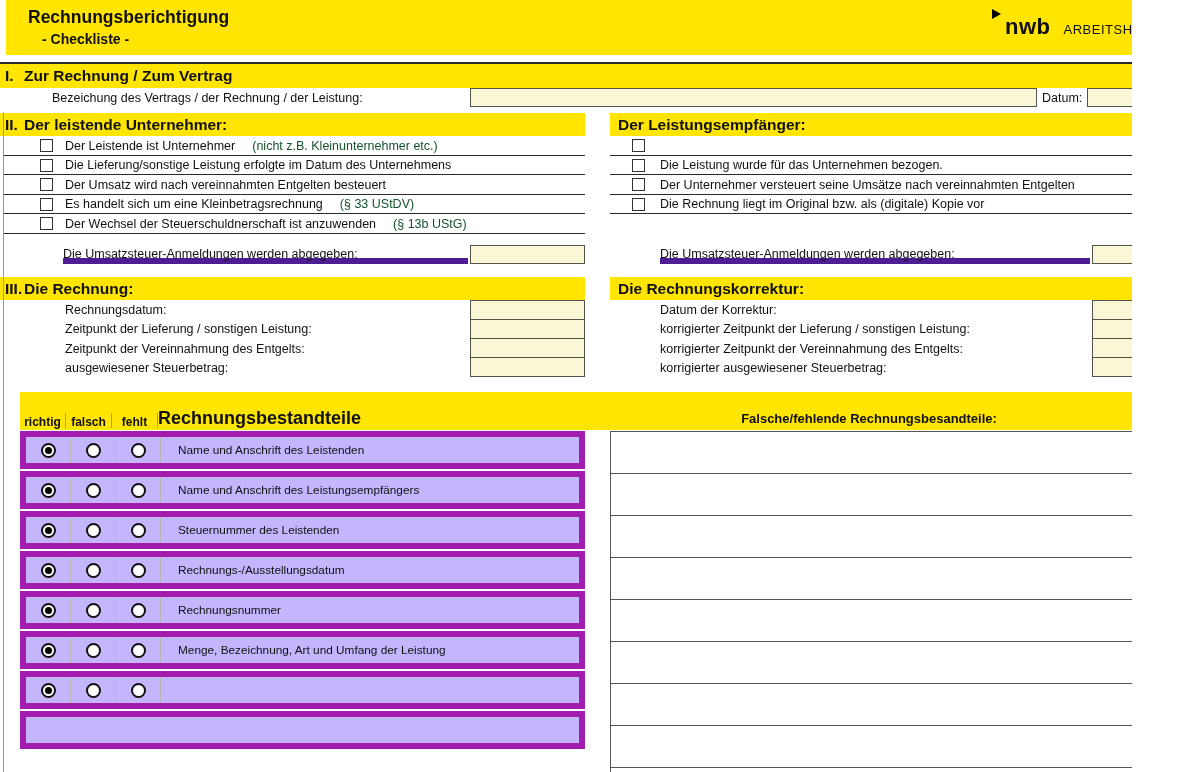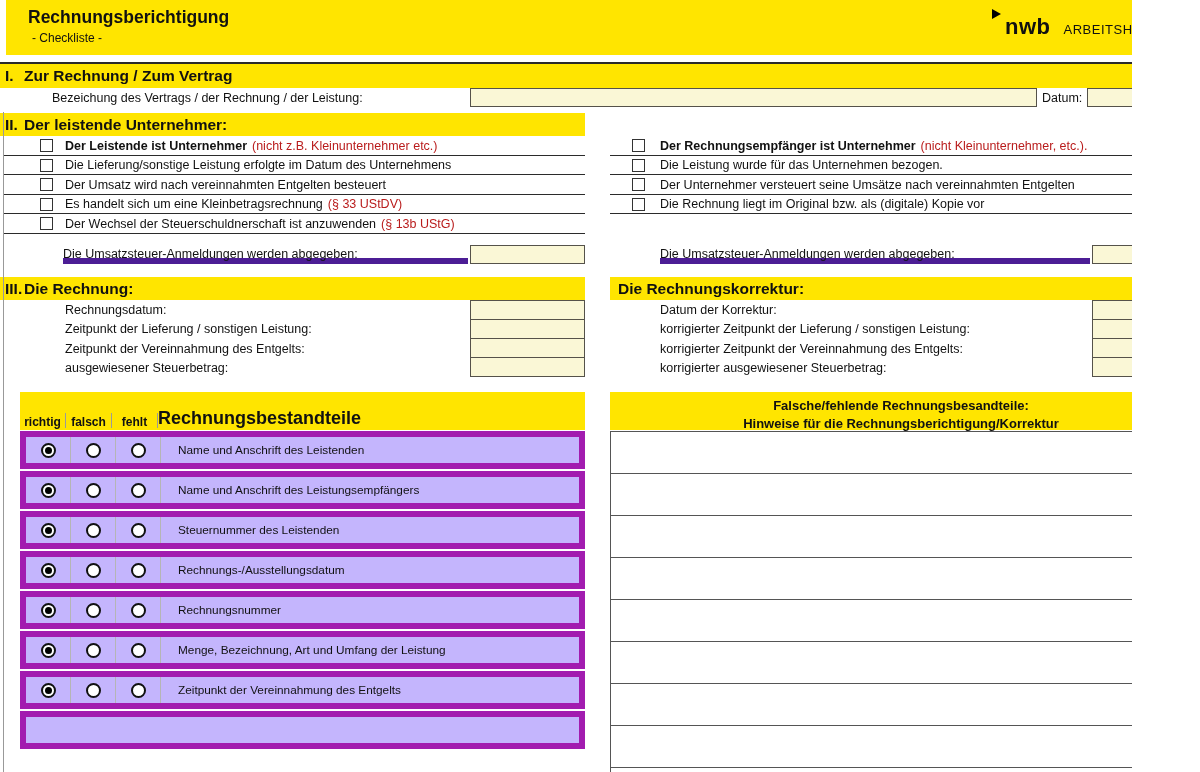--- a/index.html
+++ b/index.html
@@ -3,21 +3,21 @@
 <meta charset="utf-8">
 <style>
   *{margin:0;padding:0;box-sizing:border-box}
   html,body{background:#fff}
   #page{position:relative;width:1132px;height:772px;overflow:hidden;background:#fff;
         font-family:"Liberation Sans",sans-serif;color:#111}
 
   
   .titlebar{position:absolute;left:6px;top:0;width:1194px;height:55px;background:#FFE500}
   .title-l1{position:absolute;left:22px;top:7px;font-size:17.5px;font-weight:bold}
-  .title-l2{position:absolute;left:26px;top:31px;font-size:12px;font-weight:normal}
+  .title-l2{position:absolute;left:36px;top:31px;font-size:14px;font-weight:bold}
   .logo{position:absolute;right:38px;top:5px;height:40px}
   .logo-tri{position:absolute;left:0;top:4px;width:0;height:0;
             border-top:5px solid transparent;border-bottom:5px solid transparent;border-left:9px solid #000}
   .logo-text{padding-left:13px;padding-top:9px;white-space:nowrap}
   .logo-nwb{font-size:22px;font-weight:bold;letter-spacing:.5px}
   .logo-suffix{font-size:13px;margin-left:13px;letter-spacing:.5px}
 
   
   .band{position:absolute;height:23px;background:#FFE500;display:flex;align-items:center;
         font-weight:bold;font-size:15.5px;white-space:nowrap}
@@ -25,22 +25,22 @@
   #band1{left:0;top:62px;width:1200px;height:26px;border-top:2px solid #2a2a2a}
   #band2l{left:0;top:113px;width:585px}
   #band2r{left:610px;top:113px;width:582px;padding-left:8px}
   #band3l{left:0;top:277px;width:585px}
   #band3r{left:610px;top:277px;width:582px;padding-left:8px}
 
   
   .lbl{font-size:12.5px;white-space:nowrap}
   .field{background:#FAF7D6;border:1px solid #55524a;font-size:12px;padding:0 4px;
          font-family:"Liberation Sans",sans-serif;outline:none}
-  .note{color:#b91c1c;margin-left:5px;font-weight:normal}
-  .b{font-weight:bold}
+  .note{color:#14532d;margin-left:17px;font-weight:normal}
+  .b{font-weight:normal}
 
   
   .s1lbl{position:absolute;left:52px;top:91px}
   .f-main{position:absolute;left:470px;top:88px;width:567px;height:19px}
   .s1datum{position:absolute;left:1042px;top:91px}
   .f-date{position:absolute;left:1087px;top:88px;width:105px;height:19px}
 
   
   .chk-rows{position:absolute;top:136px}
   .chk-rows.left{left:3px;width:582px}
@@ -82,22 +82,22 @@
   .trow{height:38px;border:6px solid #a21caf;margin-bottom:2px;background:#c4b5fd;display:flex}
   .rc{width:45px;flex:none;display:flex;align-items:center;justify-content:center;
       border-right:1px solid #b5b5b5}
   .rlabel{flex:1;display:flex;align-items:center;padding-left:17px;font-size:11.8px;white-space:nowrap}
   .radio{width:15px;height:15px;border:2px solid #111;border-radius:50%;position:relative;
          background:#fff;cursor:pointer}
   .radio.sel::after{content:"";position:absolute;left:2px;top:2px;width:7px;height:7px;
                     background:#000;border-radius:50%}
 
   
-  .nhdr{position:absolute;left:610px;top:392px;width:582px;height:38px;background:#FFE500;
-        text-align:center;font-weight:bold;font-size:13px;line-height:18px;padding-top:5px}
+  .nhdr{position:absolute;left:578px;top:392px;width:582px;height:38px;background:#FFE500;
+        text-align:center;font-weight:bold;font-size:13px;line-height:18px;padding-top:18px}
   .nrows{position:absolute;left:610px;top:431px;width:582px}
   .nrow{height:43px;border:1px solid #555;margin-top:-1px;background:#fff}
   .nrow:first-child{margin-top:0}
 
   
   .edge-right{position:absolute;left:1195px;top:0;width:5px;height:772px;background:#6f6b64}
   .edge-left{position:absolute;left:3px;top:112px;width:1px;height:660px;background:#999}
 </style>
 </head>
 <body>
@@ -144,24 +144,26 @@
     <div class="chk-row">
       <span class="checkbox"></span>
       <span class="t"><span>Es handelt sich um eine Kleinbetragsrechnung</span><span class="note">(§ 33 UStDV)</span></span>
     </div>
     <div class="chk-row">
       <span class="checkbox"></span>
       <span class="t"><span>Der Wechsel der Steuerschuldnerschaft ist anzuwenden</span><span class="note">(§ 13b UStG)</span></span>
     </div>
   </div>
 
+  <div class="band" id="band2r">
+    <span>Der Leistungsempfänger:</span>
+  </div>
   <div class="chk-rows right">
     <div class="chk-row">
       <span class="checkbox"></span>
-      <span class="t"><span class="b">Der Rechnungsempfänger ist Unternehmer</span><span class="note">(nicht Kleinunternehmer, etc.).</span></span>
     </div>
     <div class="chk-row">
       <span class="checkbox"></span>
       <span class="t"><span>Die Leistung wurde für das Unternehmen bezogen.</span></span>
     </div>
     <div class="chk-row">
       <span class="checkbox"></span>
       <span class="t"><span>Der Unternehmer versteuert seine Umsätze nach vereinnahmten Entgelten</span></span>
     </div>
     <div class="chk-row">
@@ -294,21 +296,20 @@
     <div class="trow">
       <div class="rc">
           <span class="radio sel"></span>
         </div>
       <div class="rc">
           <span class="radio"></span>
         </div>
       <div class="rc">
           <span class="radio"></span>
         </div>
-      <div class="rlabel">Zeitpunkt der Vereinnahmung des Entgelts</div>
     </div>
     <div class="trow"></div>
   </div>
 
   <div class="nhdr">
     <div>Falsche/fehlende Rechnungsbesandteile:</div>
     <div>Hinweise für die Rechnungsberichtigung/Korrektur</div>
   </div>
   <div class="nrows">
     <div class="nrow"></div>

